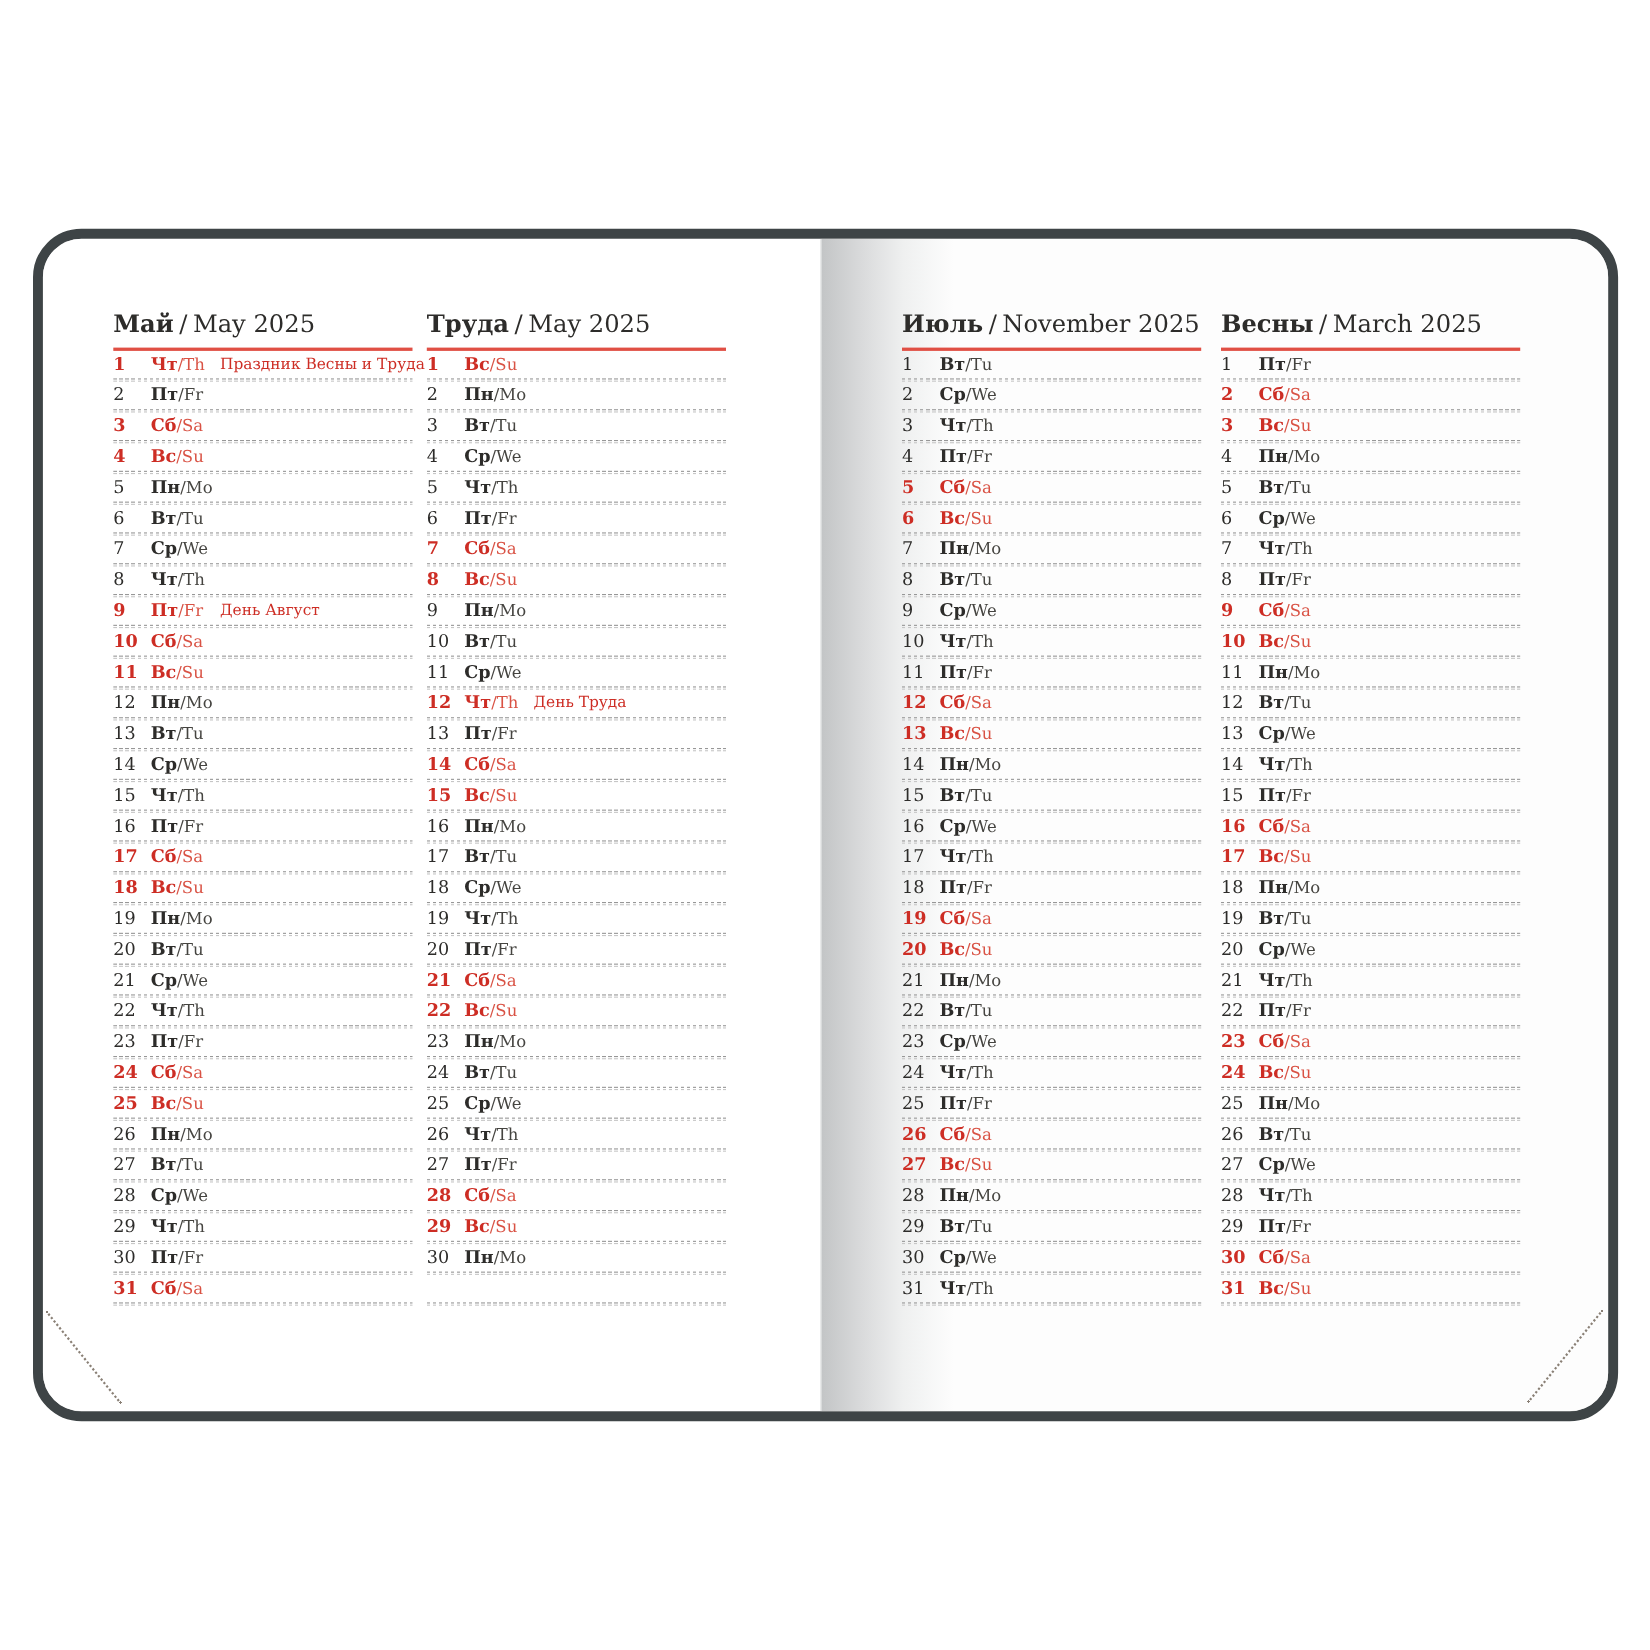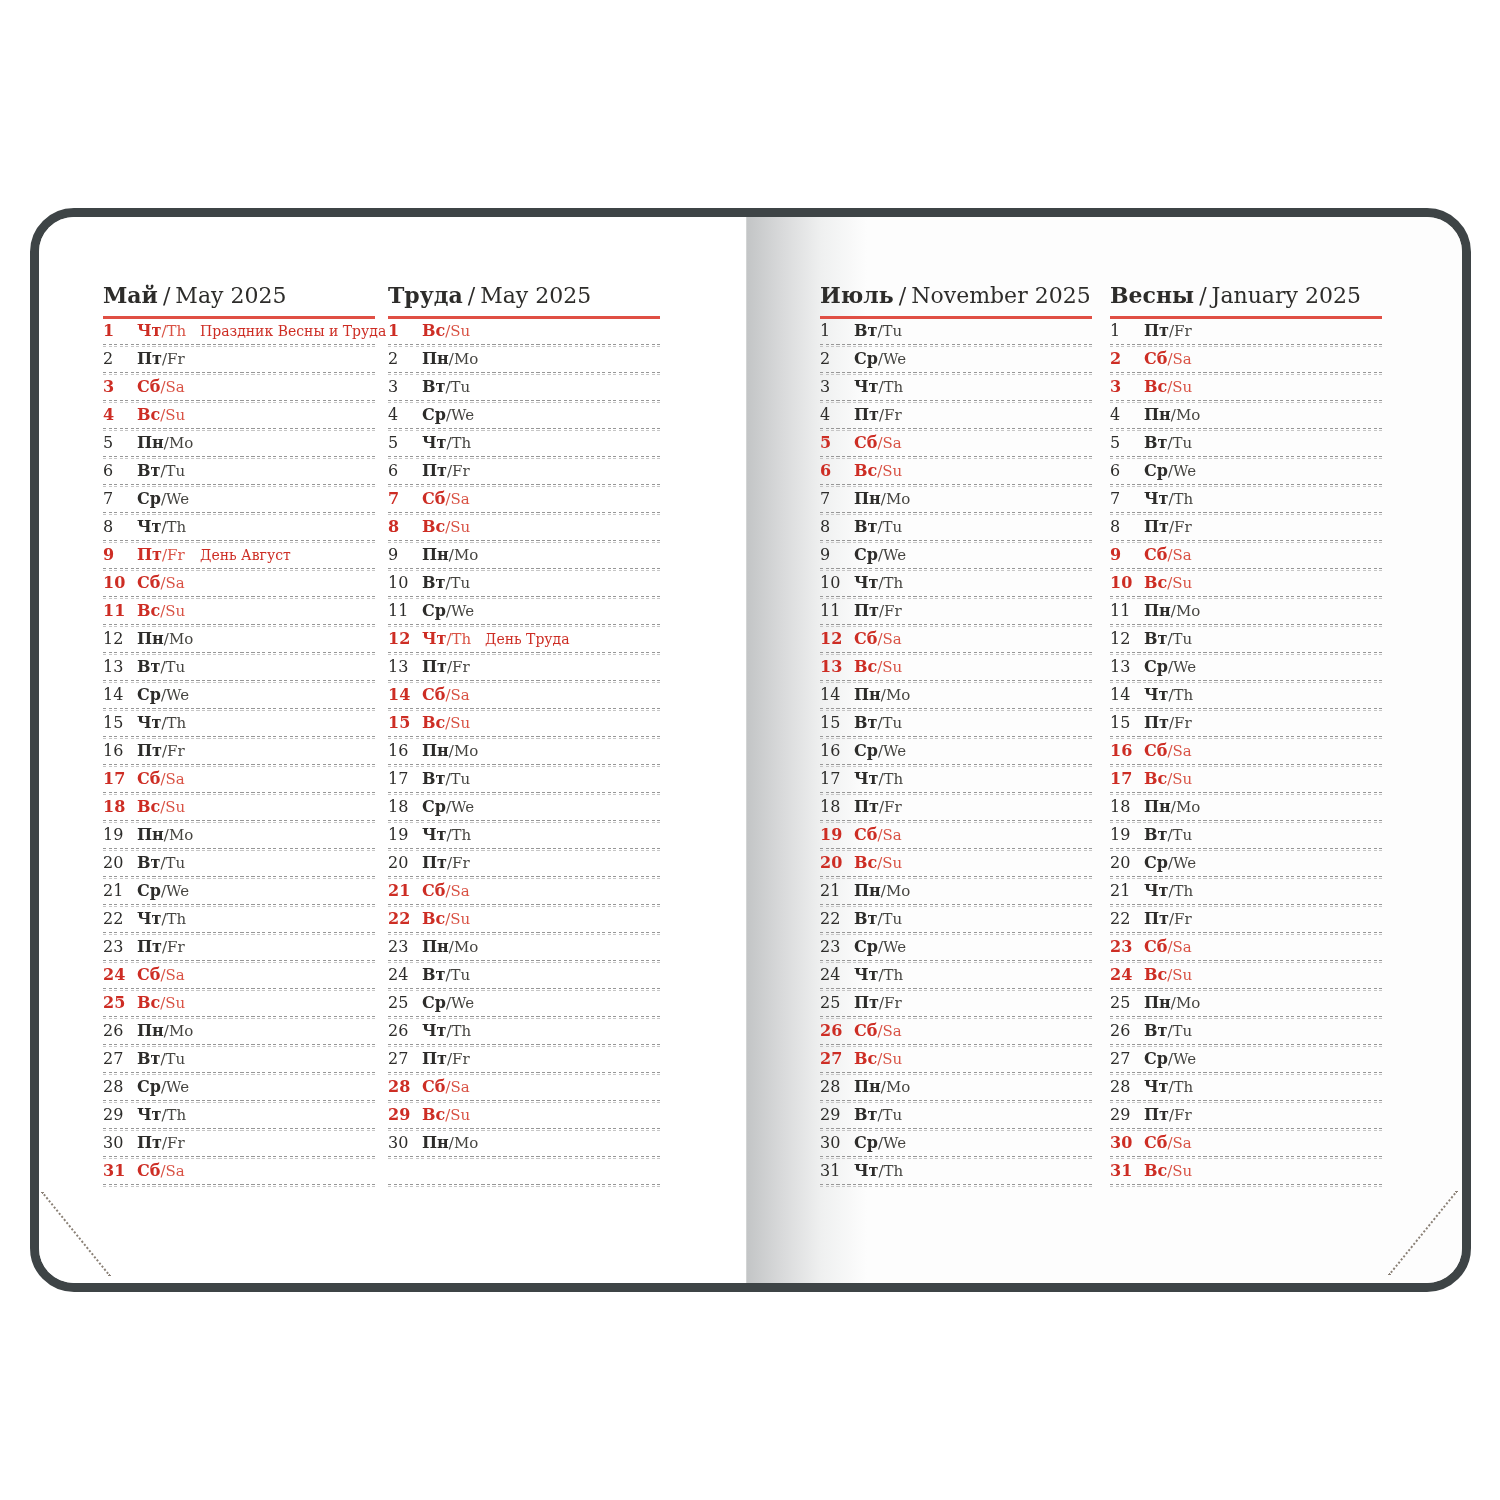--- a/index.html
+++ b/index.html
@@ -157,21 +157,21 @@
             <div class="day-row red"><span class="num">26</span><span class="abbr-ru">Сб</span><span class="abbr-lat">/Sa</span><div class="sep"></div></div>
             <div class="day-row red"><span class="num">27</span><span class="abbr-ru">Вс</span><span class="abbr-lat">/Su</span><div class="sep"></div></div>
             <div class="day-row"><span class="num">28</span><span class="abbr-ru">Пн</span><span class="abbr-lat">/Mo</span><div class="sep"></div></div>
             <div class="day-row"><span class="num">29</span><span class="abbr-ru">Вт</span><span class="abbr-lat">/Tu</span><div class="sep"></div></div>
             <div class="day-row"><span class="num">30</span><span class="abbr-ru">Ср</span><span class="abbr-lat">/We</span><div class="sep"></div></div>
             <div class="day-row"><span class="num">31</span><span class="abbr-ru">Чт</span><span class="abbr-lat">/Th</span><div class="sep"></div></div>
           </div>
       </section>
 
       <section class="month-col col-3">
-        <h2 class="month-title"><span class="ru">Весны</span><span class="slash">/</span><span class="en">January 2025</span></h2>
+        <h2 class="month-title"><span class="ru">Весны</span><span class="slash">/</span><span class="en">March 2025</span></h2>
         <div class="title-rule"></div>
         <div class="days">
             <div class="day-row"><span class="num">1</span><span class="abbr-ru">Пт</span><span class="abbr-lat">/Fr</span><div class="sep"></div></div>
             <div class="day-row red"><span class="num">2</span><span class="abbr-ru">Сб</span><span class="abbr-lat">/Sa</span><div class="sep"></div></div>
             <div class="day-row red"><span class="num">3</span><span class="abbr-ru">Вс</span><span class="abbr-lat">/Su</span><div class="sep"></div></div>
             <div class="day-row"><span class="num">4</span><span class="abbr-ru">Пн</span><span class="abbr-lat">/Mo</span><div class="sep"></div></div>
             <div class="day-row"><span class="num">5</span><span class="abbr-ru">Вт</span><span class="abbr-lat">/Tu</span><div class="sep"></div></div>
             <div class="day-row"><span class="num">6</span><span class="abbr-ru">Ср</span><span class="abbr-lat">/We</span><div class="sep"></div></div>
             <div class="day-row"><span class="num">7</span><span class="abbr-ru">Чт</span><span class="abbr-lat">/Th</span><div class="sep"></div></div>
             <div class="day-row"><span class="num">8</span><span class="abbr-ru">Пт</span><span class="abbr-lat">/Fr</span><div class="sep"></div></div>

